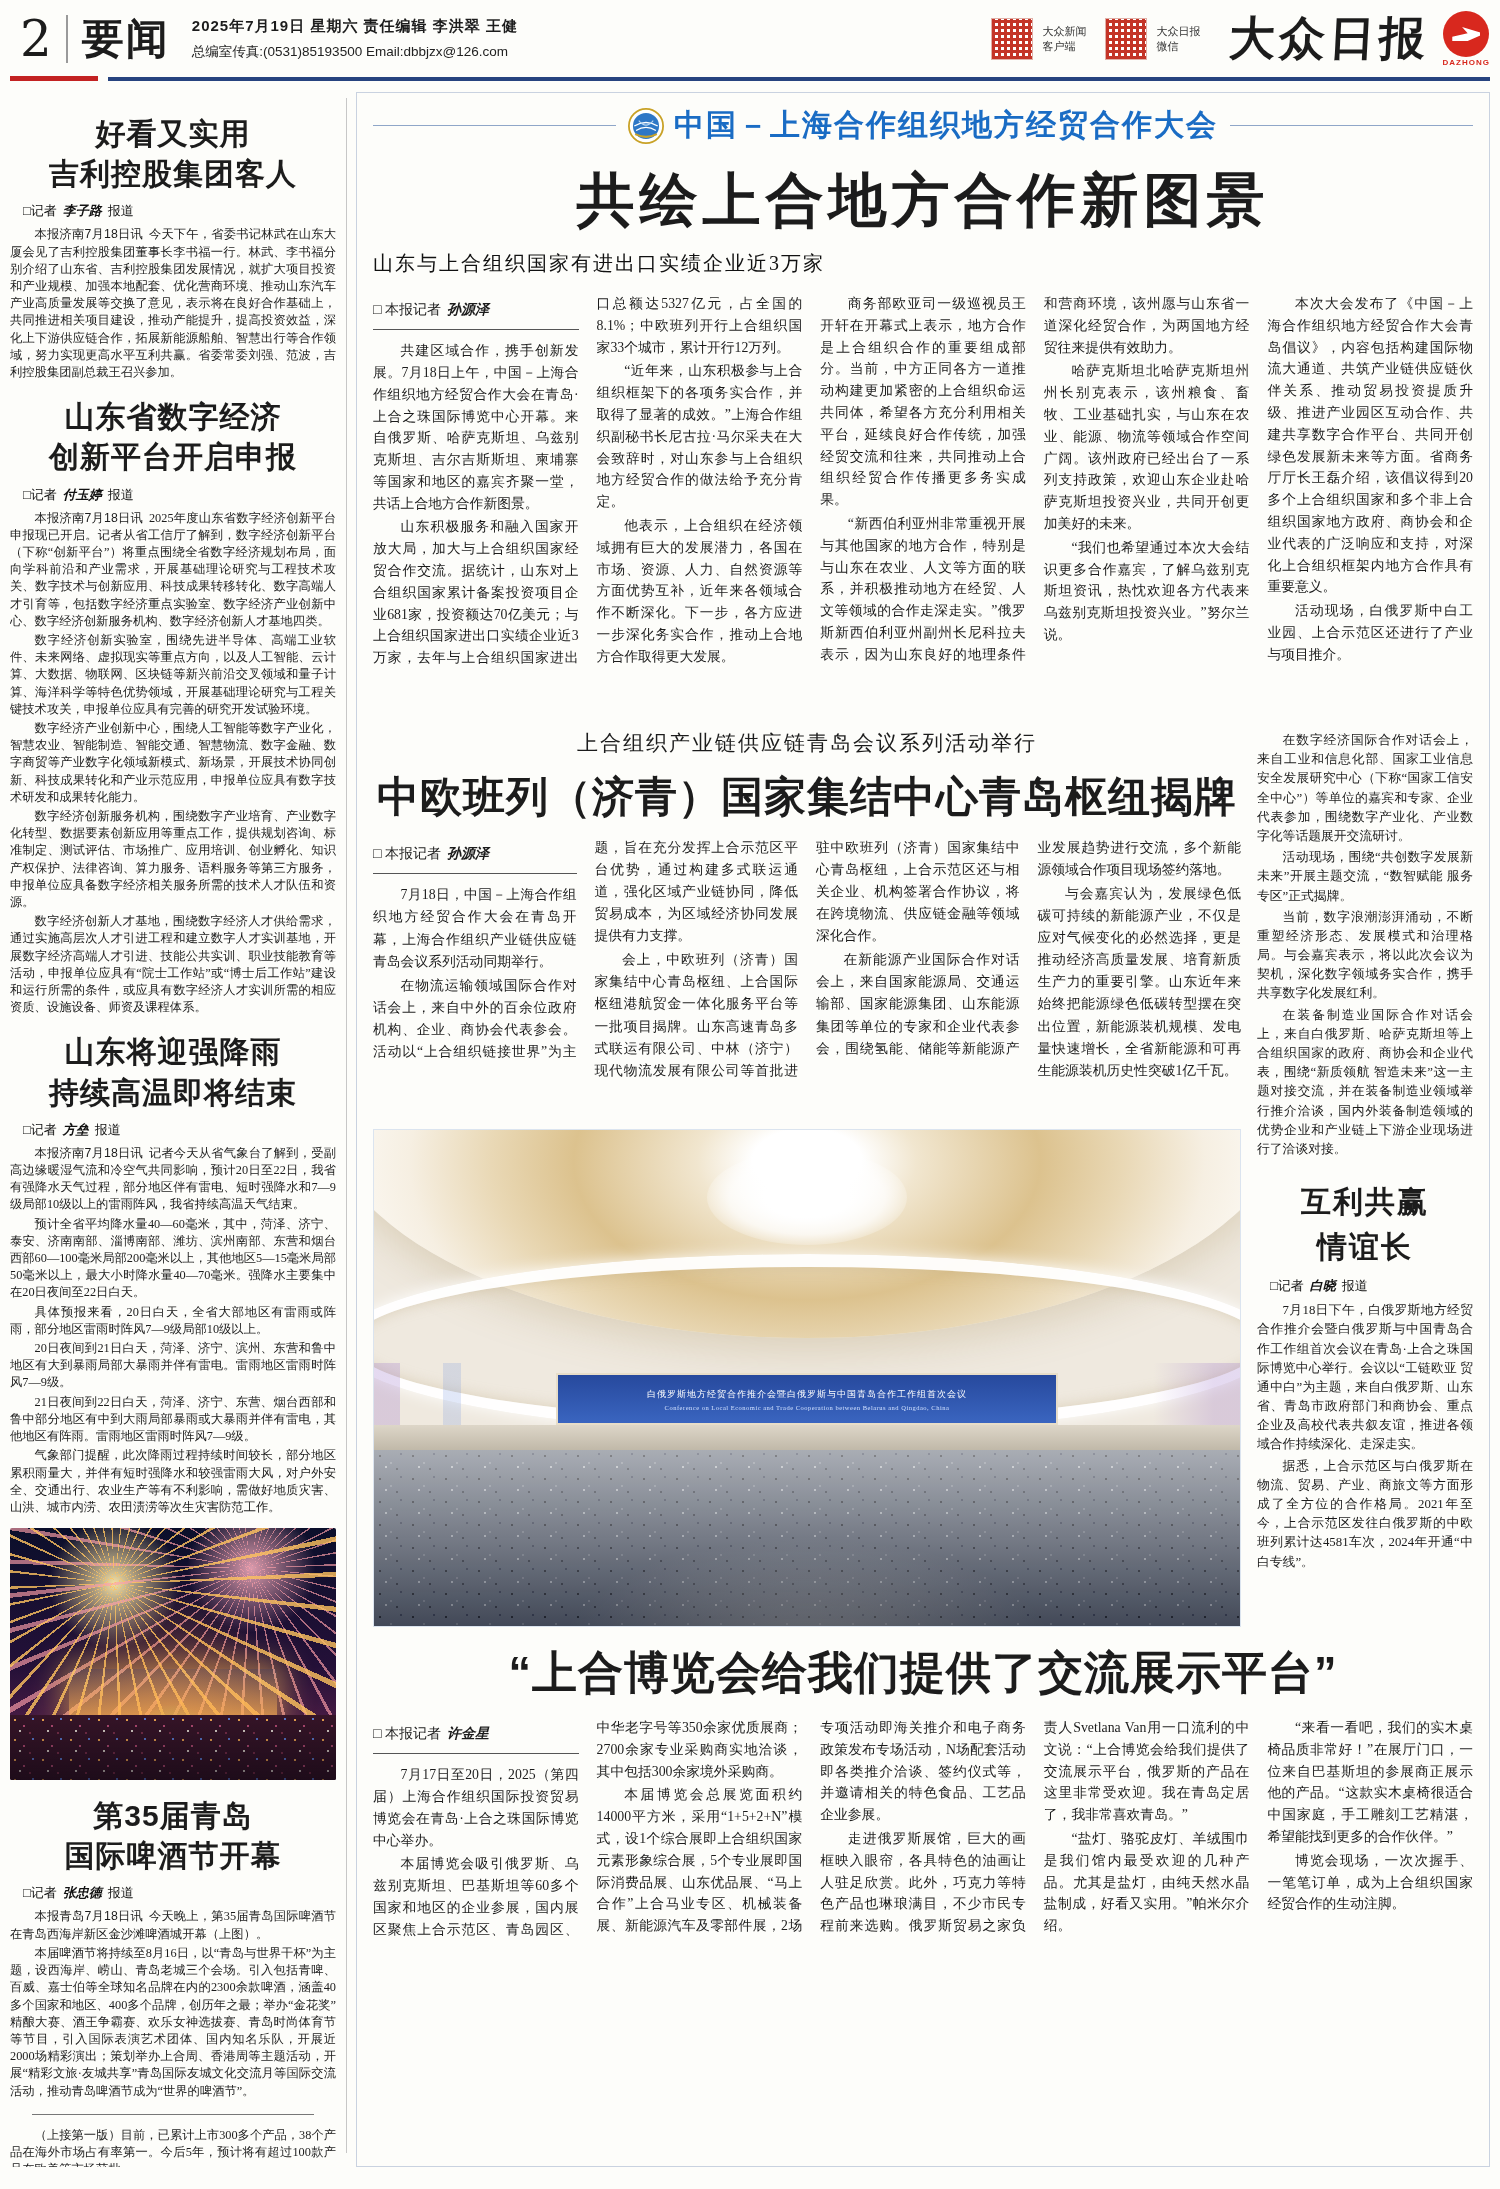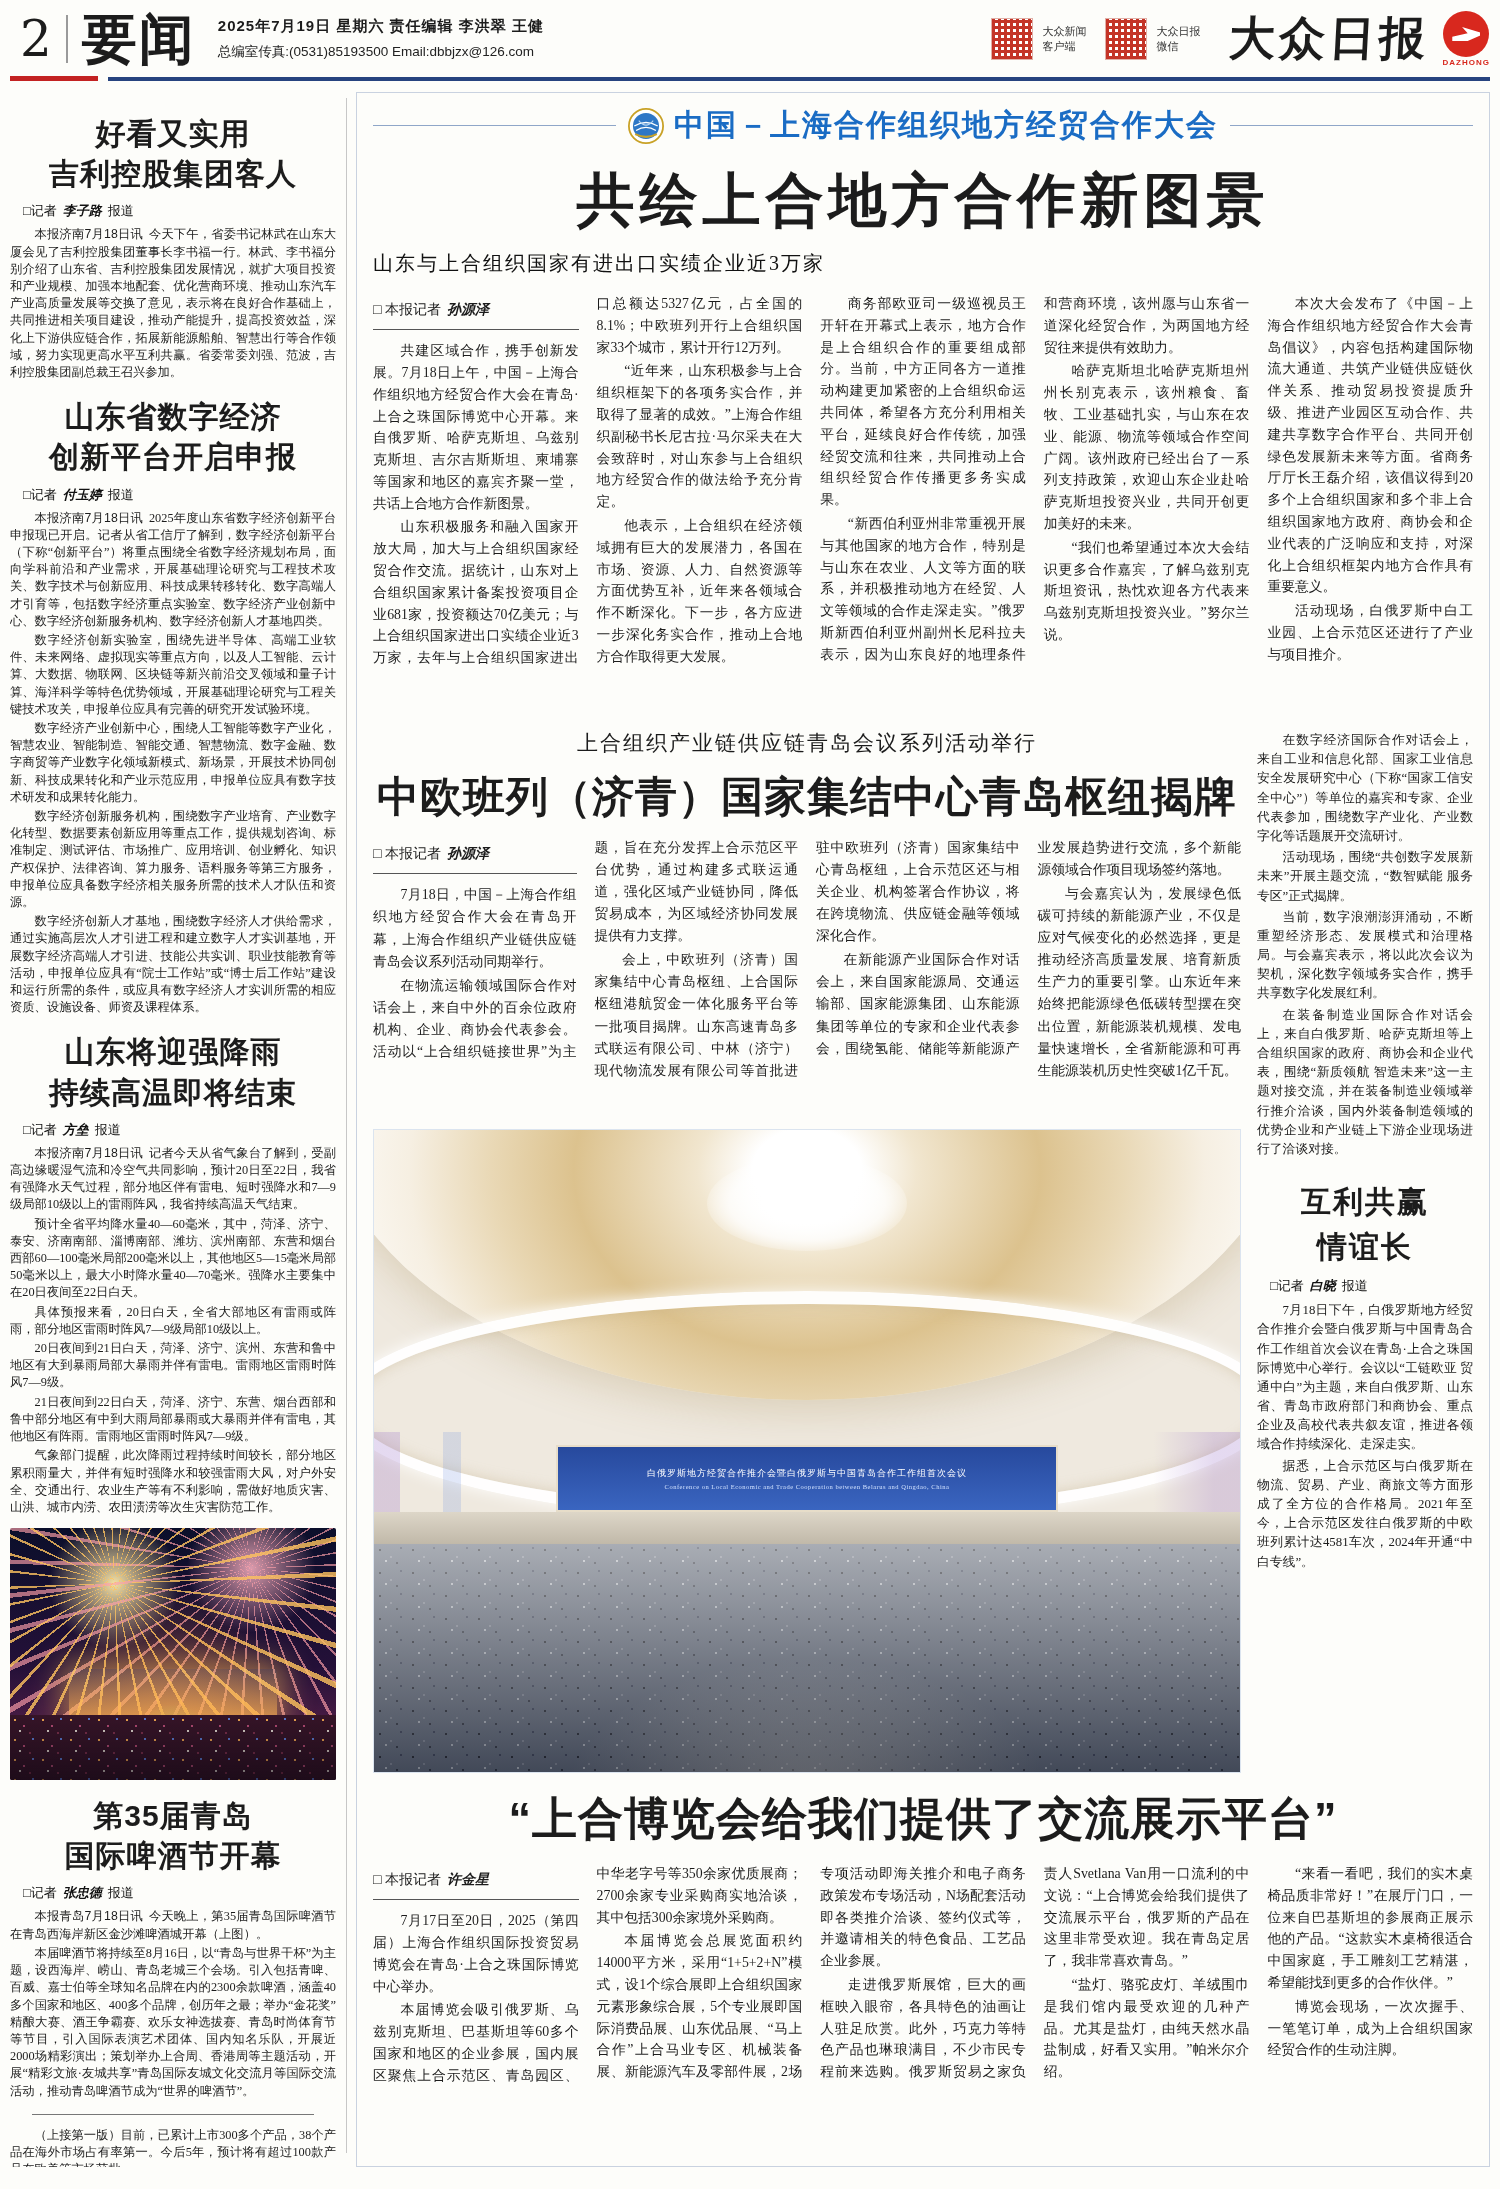--- a/index.html
+++ b/index.html
@@ -7,21 +7,21 @@
   .page { position:relative; width:1500px; height:2189px; margin:0 auto;
           background:#fdfdfa; color:#1c1c1c; overflow:hidden;
           font-family:"Liberation Serif", serif; }
 
   
   .hdr { position:absolute; top:8px; left:10px; right:10px; height:62px;
          display:flex; align-items:center; }
   .pg-num { font-family:"DejaVu Serif", serif; font-weight:400; font-size:50px; line-height:1;
             padding:0 14px 0 10px; }
   .hdr-vline { width:2px; height:48px; background:#9a9a9a; margin-right:14px; }
-  .section-name { font-family:"Liberation Sans", sans-serif; font-weight:900; font-size:55px;
+  .section-name { font-family:"Liberation Sans", sans-serif; font-weight:900; font-size:42px;
                   letter-spacing:2px; line-height:1; }
   .dateblock { margin-left:22px; font-family:"Liberation Sans", sans-serif; }
   .dateblock .l1 { font-size:15px; font-weight:700; letter-spacing:1px; margin-bottom:7px; }
   .dateblock .l2 { font-size:13.5px; color:#222; }
   .hdr-right { margin-left:auto; display:flex; align-items:center; gap:10px; }
   .qr { width:42px; height:42px; border:1px solid #e0b0a8; background:
         repeating-linear-gradient(0deg,#c43427 0 3px, rgba(255,255,255,0) 3px 6px),
         repeating-linear-gradient(90deg,#c43427 0 3px, #fff 3px 6px); }
   .qr-label { font-size:11px; line-height:1.35; color:#333; width:52px;
               font-family:"Liberation Sans", sans-serif; }
@@ -101,21 +101,21 @@
   .bright { flex:1; padding-top:4px; }
   .strip p { font-size:12.8px; line-height:1.5; }
   .titleC { font-family:"Liberation Sans", sans-serif; font-weight:900; font-size:30px;
             text-align:center; line-height:1.5; margin:20px 0 8px; letter-spacing:2px; }
   .sectionC { margin-top:16px; }
   .hD { font-family:"Liberation Sans", sans-serif; font-weight:900; font-size:45px;
         text-align:center; letter-spacing:1px; margin:6px 0 14px; }
   .bodyC { column-count:5; column-gap:18px; height:300px; font-size:13.8px; line-height:1.58; }
 
   
-  .photo-conf { position:relative; height:644px; margin-top:12px; overflow:hidden;
+  .photo-conf { position:relative; height:498px; margin-top:12px; overflow:hidden;
                 background:#efe9df; border:1px solid #dbe4ef; }
   .dome { position:absolute; top:-52%; left:-6%; width:112%; height:94%; border-radius:50%;
     background:radial-gradient(ellipse at 50% 62%, #ffffff 0 8%, #f1e6cf 16%, #dcc28e 34%, #e9d8b5 46%, #f6efe2 58%, #fdfbf7 70%);
     box-shadow:0 12px 40px rgba(160,130,70,.25); }
   .chand { position:absolute; left:50%; top:4%; width:200px; height:95px; transform:translateX(-50%);
     border-radius:50%; background:radial-gradient(ellipse, #fff 0 30%, rgba(255,255,255,.75) 55%, rgba(255,255,255,0) 78%); }
   .ring { position:absolute; left:-4%; top:25%; width:108%; height:36%; border-radius:50%;
     border:13px solid rgba(255,255,255,.95);
     box-shadow:0 0 16px rgba(255,255,255,.95), inset 0 0 14px rgba(190,170,130,.4); }
   .wall { position:absolute; left:0; right:0; top:47%; height:15%;

